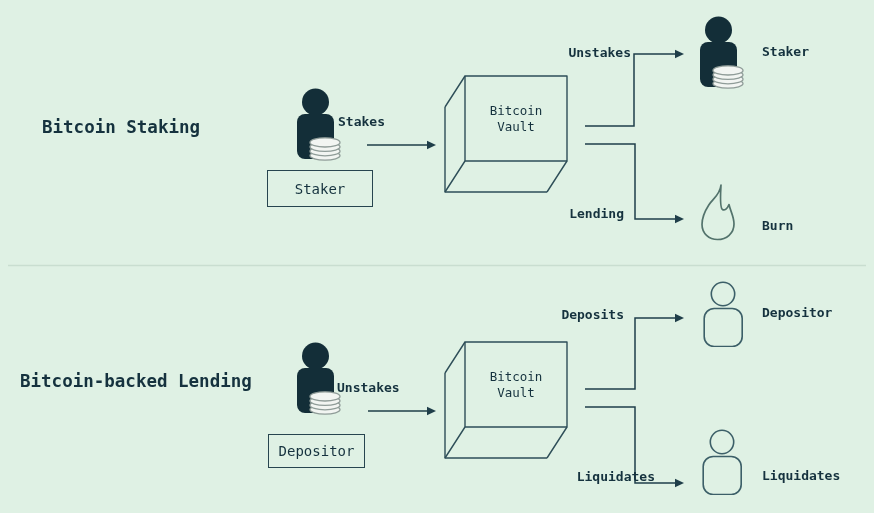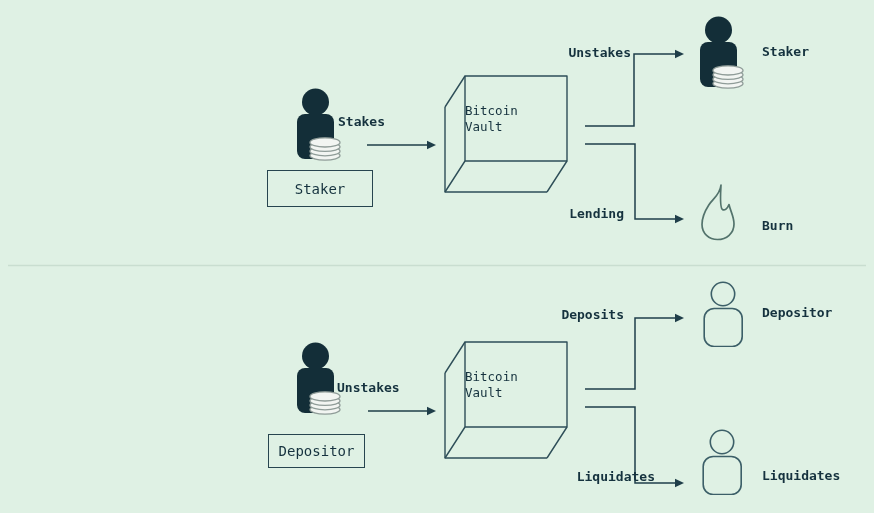--- a/index.html
+++ b/index.html
@@ -18,21 +18,21 @@
     position:absolute;font-size:13px;line-height:14px;white-space:nowrap;font-weight:bold;
   }
   .lbl.center{}
   .lbl.right{text-align:right;}
   .labelbox{
     position:absolute;border:1.5px solid #27454f;box-sizing:border-box;
     display:flex;align-items:center;justify-content:center;
     font-size:14px;background:transparent;
   }
   .vault-label{
-    position:absolute;display:flex;flex-direction:column;align-items:flex-start;
+    position:absolute;display:flex;flex-direction:column;align-items:center;
     font-size:12.5px;line-height:16px;text-align:center;
   }
   .icon{position:absolute;}
 </style>
 </head>
 <body>
 
 <div class="stage">
 
   <svg class="overlay" width="874" height="513" viewBox="0 0 874 513">
@@ -77,20 +77,21 @@
       <path d="M585 389 H635 V318 H675"></path>
       <polygon points="684,318 675,313.8 675,322.2" fill="#1f3e49" stroke="none"></polygon>
     </g>
 
     <g stroke="#1f3e49" stroke-width="1.5" fill="none">
       <path d="M585 407 H635 V483 H675"></path>
       <polygon points="684,483 675,478.8 675,487.2" fill="#1f3e49" stroke="none"></polygon>
     </g>
   </svg>
 
+  <div class="title" style="left:42px;top:117px">Bitcoin Staking</div>
 
   <div class="icon" style="left:294px;top:87px">
     <svg viewBox="0 0 50 74" width="50" height="74">
       <circle cx="21.5" cy="15" r="13.5" fill="#132e38"></circle>
       <rect x="3" y="27" width="37" height="45" rx="8" fill="#132e38"></rect>
       <g fill="#f2f5f2" stroke="#8f9c98" stroke-width="1.3">
         <ellipse cx="31" cy="68.6" rx="15" ry="4.6"></ellipse>
         <ellipse cx="31" cy="64.2" rx="15" ry="4.6"></ellipse>
         <ellipse cx="31" cy="59.8" rx="15" ry="4.6"></ellipse>
         <ellipse cx="31" cy="55.4" rx="15" ry="4.6"></ellipse>
@@ -129,20 +130,21 @@
   <div class="lbl right" style="left:504px;top:207px;width:120px">Lending</div>
 
   <div class="icon" style="left:700px;top:183px">
     <svg viewBox="0 0 36 58" width="36" height="58" fill="none" stroke="#53736c" stroke-width="1.7" stroke-linejoin="round" stroke-linecap="round">
       <path d="M21 2 C20 12 13 15.5 8.8 22 C4.6 28.5 2 35 2 41.5 C2 50.5 9 56.5 17.5 56.5 C26.5 56.5 34 50.5 34 41 C34 33.5 30.5 28.5 29 21.5 C27.5 25.5 24.5 28 22.5 26.5 C19.5 24.5 20.5 12 21 2 Z"></path>
     </svg>
   </div>
 
   <div class="lbl" style="left:762px;top:219px">Burn</div>
 
+  <div class="title" style="left:20px;top:371px">Bitcoin-backed Lending</div>
 
   <div class="icon" style="left:294px;top:341px">
     <svg viewBox="0 0 50 74" width="50" height="74">
       <circle cx="21.5" cy="15" r="13.5" fill="#132e38"></circle>
       <rect x="3" y="27" width="37" height="45" rx="8" fill="#132e38"></rect>
       <g fill="#f2f5f2" stroke="#8f9c98" stroke-width="1.3">
         <ellipse cx="31" cy="68.6" rx="15" ry="4.6"></ellipse>
         <ellipse cx="31" cy="64.2" rx="15" ry="4.6"></ellipse>
         <ellipse cx="31" cy="59.8" rx="15" ry="4.6"></ellipse>
         <ellipse cx="31" cy="55.4" rx="15" ry="4.6"></ellipse>

